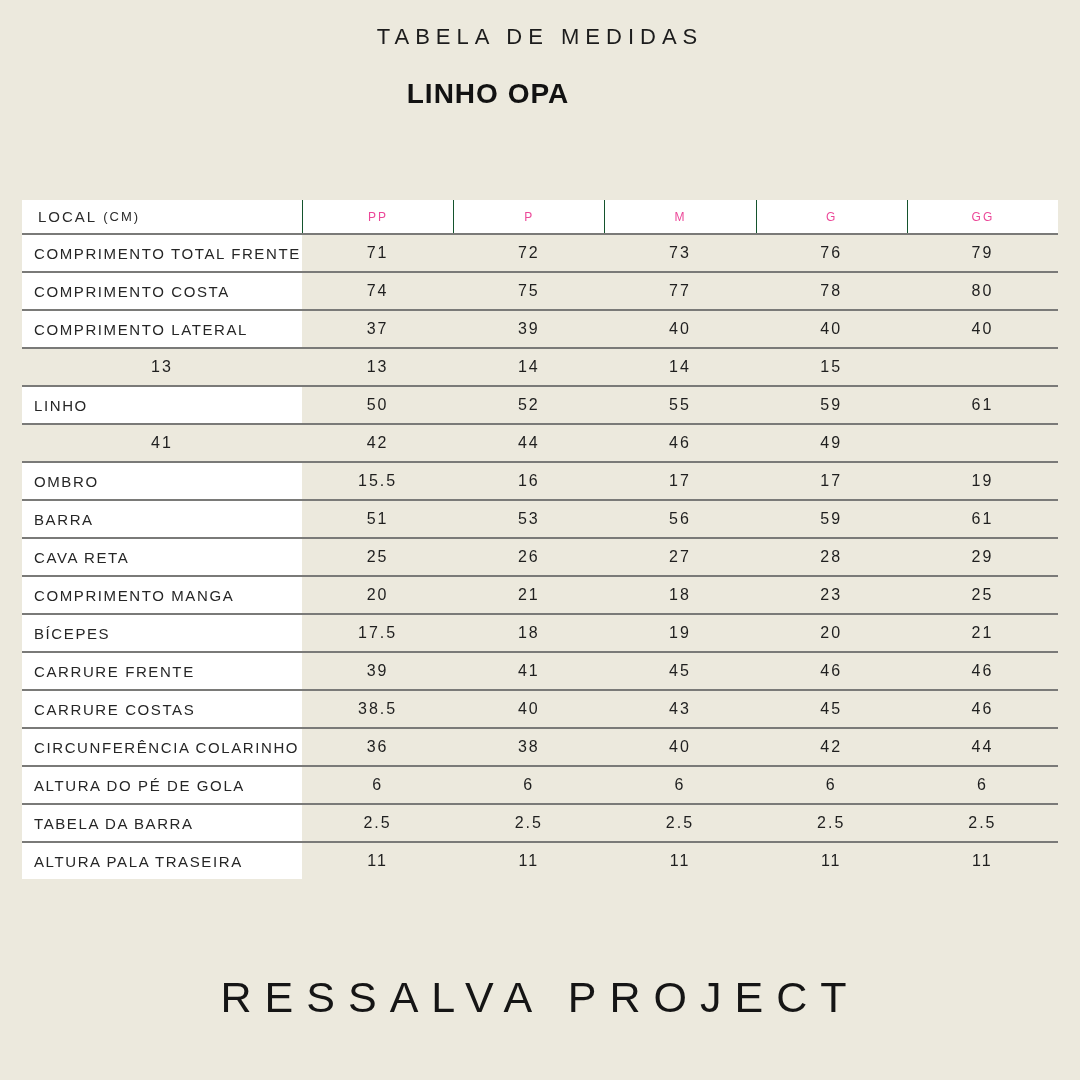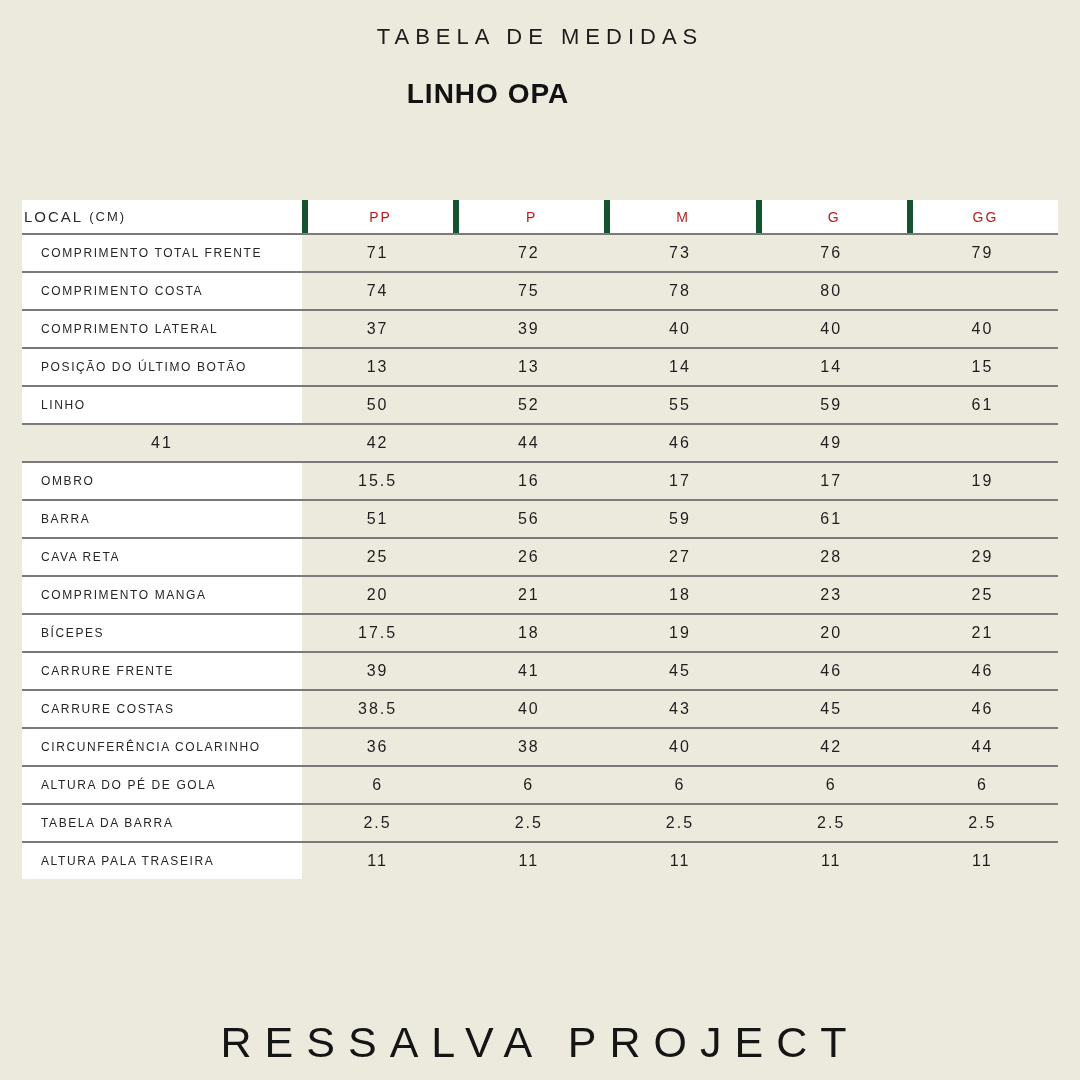--- a/index.html
+++ b/index.html
@@ -61,55 +61,55 @@
   .trow:last-child {
     border-bottom: none;
   }
   .cell {
     display: flex;
     align-items: center;
     overflow: hidden;
     white-space: nowrap;
   }
   .local-cell {
-    padding-left: 2px;
+    padding-left: 16px;
     font-size: 15px;
     letter-spacing: 2px;
     color: #2b2b2b;
   }
   .unit {
     font-size: 13px;
     letter-spacing: 2px;
     margin-left: 6px;
     text-transform: uppercase;
     color: #2b2b2b;
   }
   .size-cell {
     justify-content: center;
-    font-size: 14px;
-    letter-spacing: 2px;
-    color: #b91c1c;
-    border-left: 6px solid #14532d;
+    font-size: 12px;
+    letter-spacing: 2px;
+    color: #ec4899;
+    border-left: 1px solid #14532d;
   }
   .label-cell {
     background: #ffffff;
-    padding-left: 19px;
-    font-size: 12px;
+    padding-left: 12px;
+    font-size: 15px;
     letter-spacing: 1.6px;
     color: #262626;
   }
   .value-cell {
     justify-content: center;
     font-size: 16px;
     letter-spacing: 2px;
     color: #1f1f1f;
   }
   .footer-logo {
     position: absolute;
-    top: 1018px;
+    top: 973px;
     left: 0;
     width: 1080px;
     text-align: center;
     font-size: 43px;
     font-weight: 400;
     letter-spacing: 13px;
     color: #151515;
     white-space: nowrap;
   }
 </style>
@@ -137,33 +137,33 @@
         <div class="cell value-cell">71</div>
         <div class="cell value-cell">72</div>
         <div class="cell value-cell">73</div>
         <div class="cell value-cell">76</div>
         <div class="cell value-cell">79</div>
       </div>
       <div class="trow">
         <div class="cell label-cell">COMPRIMENTO COSTA</div>
         <div class="cell value-cell">74</div>
         <div class="cell value-cell">75</div>
+        <div class="cell value-cell">77</div>
         <div class="cell value-cell">78</div>
         <div class="cell value-cell">80</div>
       </div>
       <div class="trow">
         <div class="cell label-cell">COMPRIMENTO LATERAL</div>
         <div class="cell value-cell">37</div>
         <div class="cell value-cell">39</div>
         <div class="cell value-cell">40</div>
         <div class="cell value-cell">40</div>
         <div class="cell value-cell">40</div>
       </div>
       <div class="trow">
-        <div class="cell label-cell">POSIÇÃO DO ÚLTIMO BOTÃO</div>
         <div class="cell value-cell">13</div>
         <div class="cell value-cell">13</div>
         <div class="cell value-cell">14</div>
         <div class="cell value-cell">14</div>
         <div class="cell value-cell">15</div>
       </div>
       <div class="trow">
         <div class="cell label-cell">LINHO</div>
         <div class="cell value-cell">50</div>
         <div class="cell value-cell">52</div>
@@ -182,20 +182,21 @@
         <div class="cell label-cell">OMBRO</div>
         <div class="cell value-cell">15.5</div>
         <div class="cell value-cell">16</div>
         <div class="cell value-cell">17</div>
         <div class="cell value-cell">17</div>
         <div class="cell value-cell">19</div>
       </div>
       <div class="trow">
         <div class="cell label-cell">BARRA</div>
         <div class="cell value-cell">51</div>
+        <div class="cell value-cell">53</div>
         <div class="cell value-cell">56</div>
         <div class="cell value-cell">59</div>
         <div class="cell value-cell">61</div>
       </div>
       <div class="trow">
         <div class="cell label-cell">CAVA RETA</div>
         <div class="cell value-cell">25</div>
         <div class="cell value-cell">26</div>
         <div class="cell value-cell">27</div>
         <div class="cell value-cell">28</div>

